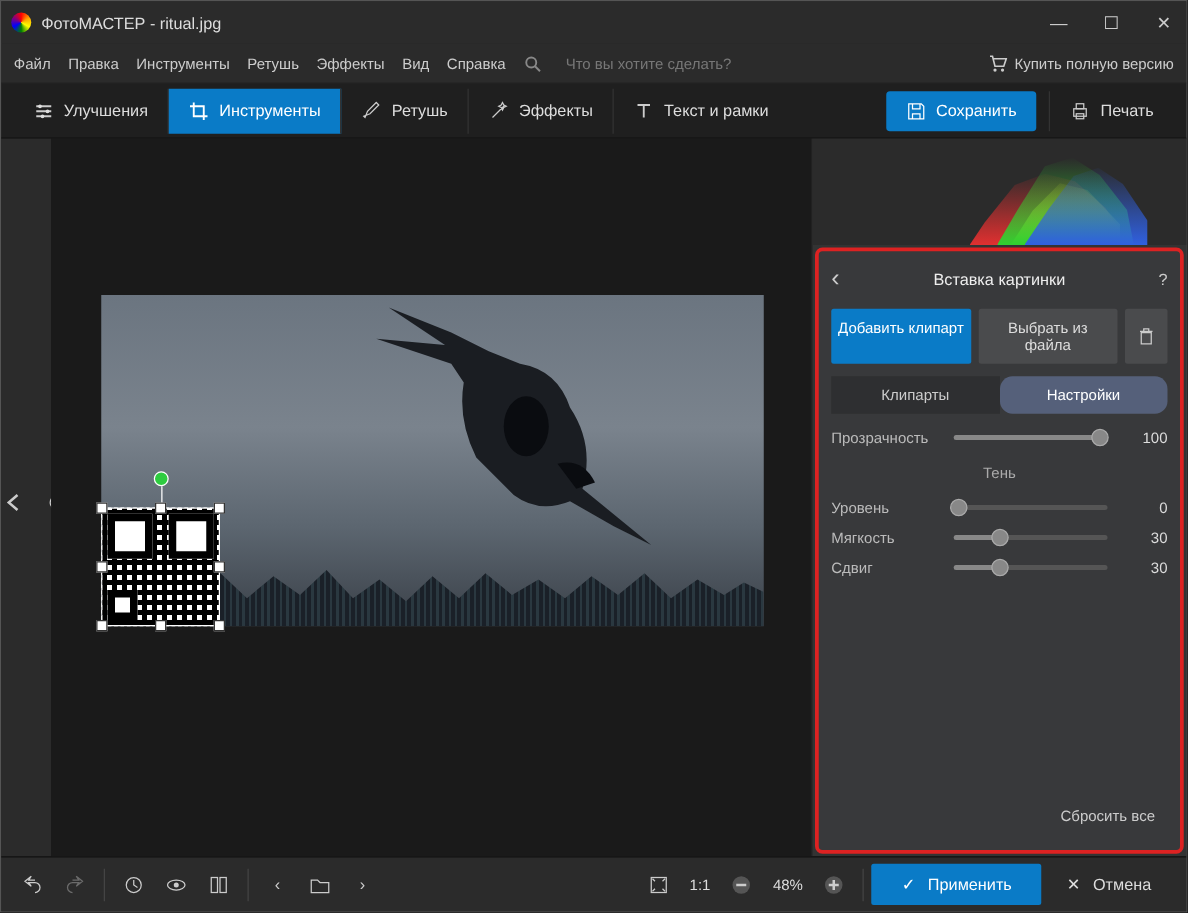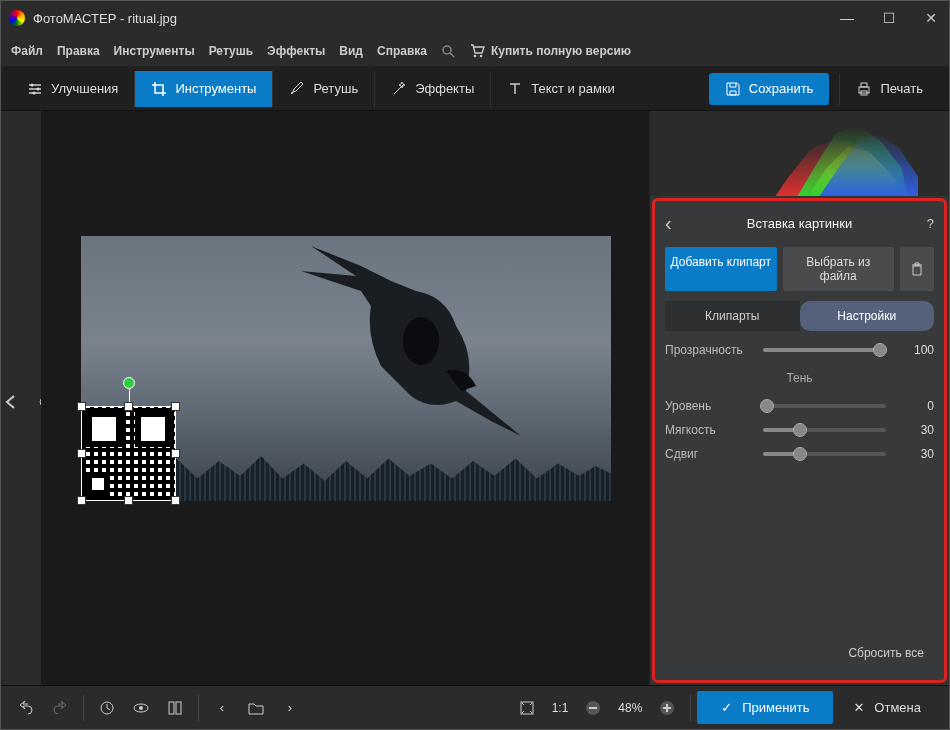--- a/index.html
+++ b/index.html
@@ -3,21 +3,21 @@
 <meta charset="utf-8">
 <style>
 * { margin: 0; padding: 0; box-sizing: border-box; font-family: -apple-system, "Segoe UI", Arial, sans-serif; }
 body { background: #1a1a1a; width: 950px; height: 730px; overflow: hidden; color: #ccc; font-size: 13px; }
 .window { width: 950px; height: 730px; background: #2b2b2b; display: flex; flex-direction: column; border: 1px solid #555; }
 .titlebar { height: 34px; background: #2b2b2b; display: flex; align-items: center; padding: 0 8px; }
 .titlebar .logo { width: 16px; height: 16px; border-radius: 50%; background: conic-gradient(red,orange,yellow,green,blue,purple,red); margin-right: 8px; }
 .titlebar .title { flex: 1; color: #ddd; font-size: 13px; }
 .titlebar .winbtns { display: flex; gap: 22px; color: #ccc; font-size: 14px; }
 .titlebar .winbtns span { cursor: pointer; width: 20px; text-align: center; }
-.menubar { height: 32px; background: #2b2b2b; display: flex; align-items: center; padding: 0 10px; gap: 14px; border-bottom: 1px solid #222; font-weight: bold; }
+.menubar { height: 32px; background: #2b2b2b; display: flex; align-items: center; padding: 0 10px; gap: 14px; border-bottom: 1px solid #222; }
 .menubar span { color: #ccc; font-size: 12px; cursor: pointer; }
 .menubar .searchph { color: #777; margin-left: 6px; flex: 1; }
 .menubar .buyfull { display: flex; align-items: center; gap: 6px; color: #ccc; }
 .toolbar { height: 44px; background: #1f1f1f; display: flex; align-items: center; padding: 0 10px; gap: 0; border-bottom: 1px solid #111; }
 .tbtn { height: 36px; padding: 0 16px; display: flex; align-items: center; gap: 8px; color: #ddd; cursor: pointer; border-right: 1px solid #333; }
 .tbtn.active { background: #0a7bc7; color: #fff; }
 .tbtn svg { width: 16px; height: 16px; }
 .toolbar .spacer { flex: 1; }
 .savebtn { background: #0a7bc7; color: #fff; padding: 8px 16px; display: flex; align-items: center; gap: 8px; border-radius: 3px; cursor: pointer; }
 .printbtn { padding: 8px 16px; display: flex; align-items: center; gap: 8px; color: #ddd; cursor: pointer; border-left: 1px solid #333; margin-left: 10px; }
@@ -106,20 +106,21 @@
     <span>Правка</span>
     <span>Инструменты</span>
     <span>Ретушь</span>
     <span>Эффекты</span>
     <span>Вид</span>
     <span>Справка</span>
     <svg width="14" height="14">
         <circle cx="6" cy="6" r="4" stroke="#888" stroke-width="1.5" fill="none"></circle>
         <line x1="9" y1="9" x2="13" y2="13" stroke="#888" stroke-width="1.5"></line>
       </svg>
+    <span class="searchph">Что вы хотите сделать?</span>
     <div class="buyfull">
       <svg width="16" height="16">
           <path d="M2 2h2l2 8h7l2-6H5" stroke="#ccc" fill="none" stroke-width="1.3"></path>
           <circle cx="6" cy="13" r="1.3"></circle>
           <circle cx="12" cy="13" r="1.3"></circle>
         </svg>
       <span>Купить полную версию</span>
     </div>
   </div>
 

